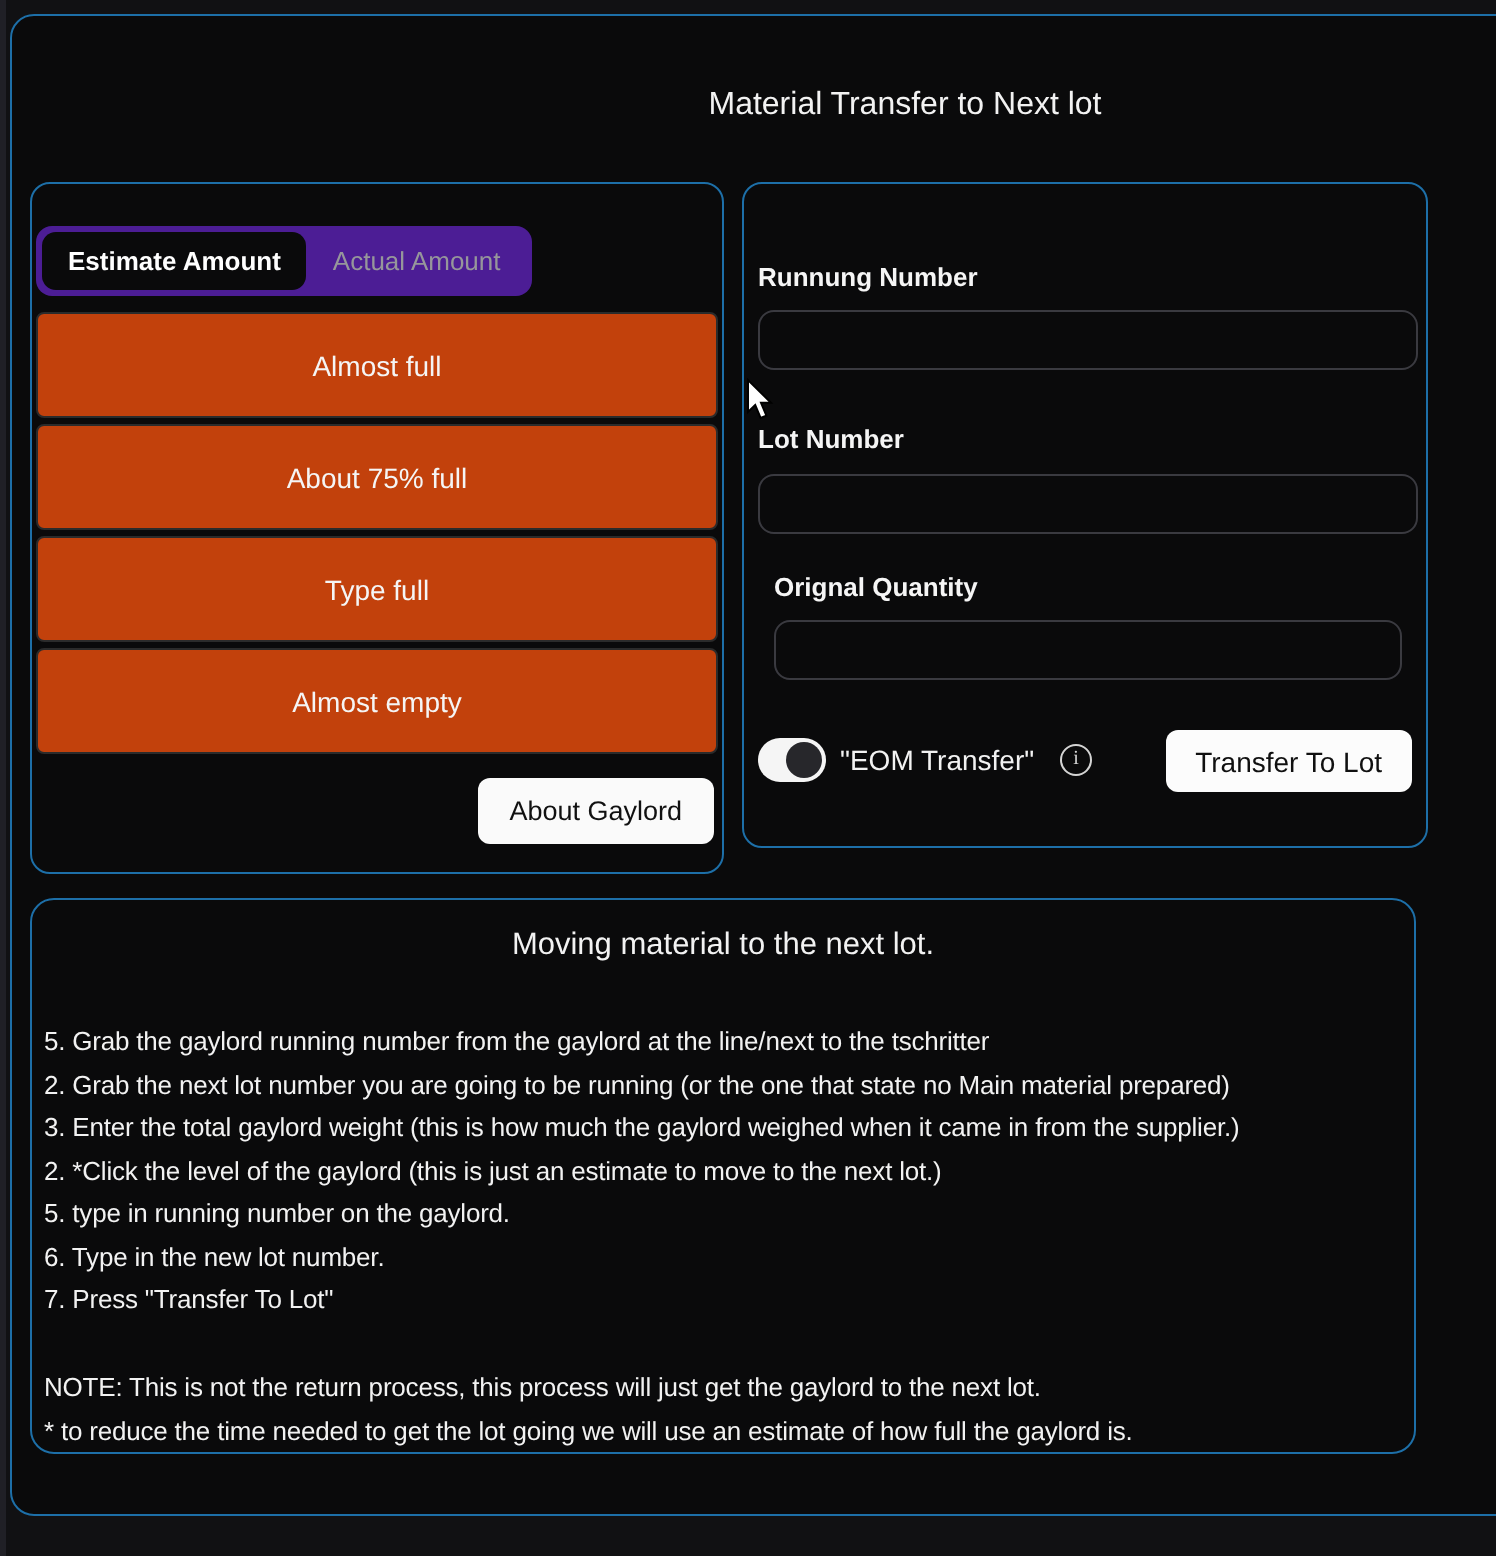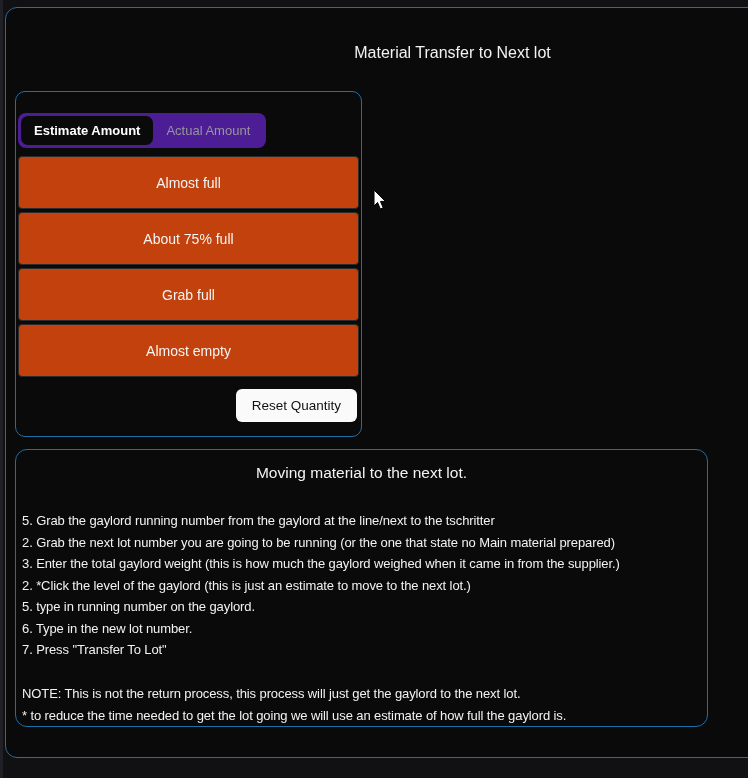--- a/index.html
+++ b/index.html
@@ -79,26 +79,41 @@
   <div class="page-title">Material Transfer to Next lot</div>
 
   <div class="panel panel-left">
     <div class="tablist">
       <div class="tab active">Estimate Amount</div>
       <div class="tab">Actual Amount</div>
     </div>
     <div class="levels">
       <button class="level-btn">Almost full</button>
       <button class="level-btn">About 75% full</button>
-      <button class="level-btn">Grab full</button>
+      <button class="level-btn">Type full</button>
       <button class="level-btn">Almost empty</button>
     </div>
-    <button class="reset-btn">Reset Quantity</button>
+    <button class="reset-btn">About Gaylord</button>
   </div>
 
+  <div class="panel panel-right">
+    <div class="form-label lbl-running">Runnung Number</div>
+    <input class="form-input inp-running" value="" style="">
+    <div class="form-label lbl-lot">Lot Number</div>
+    <input class="form-input inp-lot" value="" style="">
+    <div class="form-label lbl-qty">Orignal Quantity</div>
+    <input class="form-input inp-qty" value="" style="">
+
+    <div class="toggle">
+      <div class="knob"></div>
+    </div>
+    <div class="toggle-label">"EOM Transfer"</div>
+    <div class="info-icon">i</div>
+    <button class="transfer-btn">Transfer To Lot</button>
+  </div>
 
   <div class="panel panel-instr">
     <div class="instr-title">Moving material to the next lot.</div>
     <div class="instr-steps">
       <div class="instr-line">5. Grab the gaylord running number from the gaylord at the line/next to the tschritter</div>
       <div class="instr-line">2. Grab the next lot number you are going to be running (or the one that state no Main material prepared)</div>
       <div class="instr-line">3. Enter the total gaylord weight (this is how much the gaylord weighed when it came in from the supplier.)</div>
       <div class="instr-line">2. *Click the level of the gaylord (this is just an estimate to move to the next lot.)</div>
       <div class="instr-line">5. type in running number on the gaylord.</div>
       <div class="instr-line">6. Type in the new lot number.</div>

